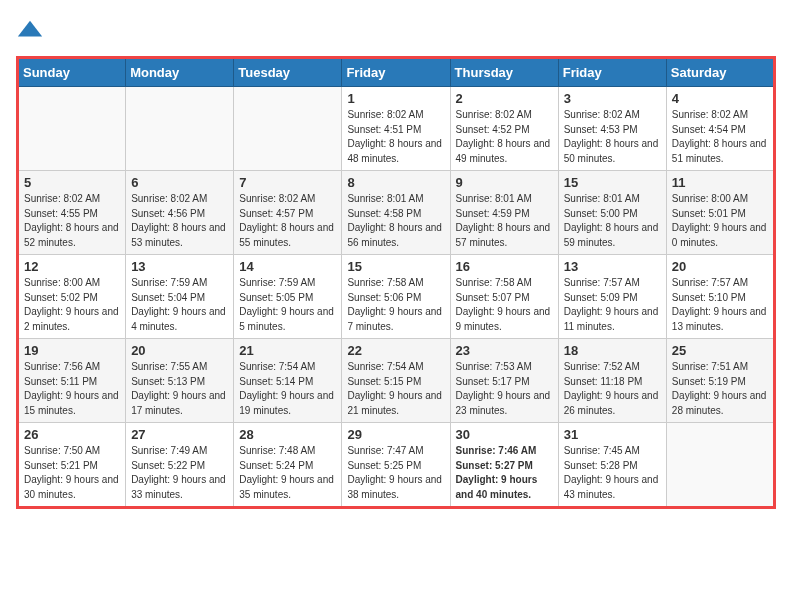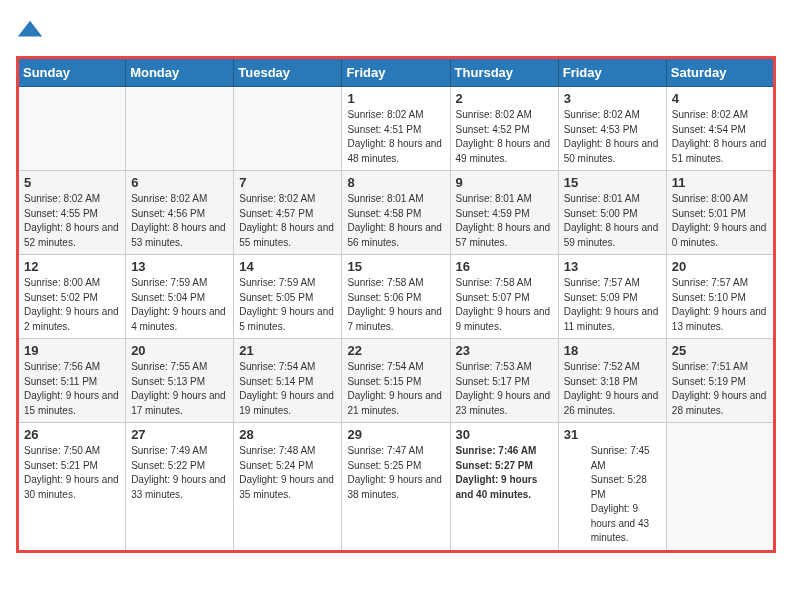--- a/index.html
+++ b/index.html
@@ -273,21 +273,21 @@
         </td>
         <td>
           <span class="day-number">23</span>
           <div class="day-info" style="white-space: pre-line;">Sunrise: 7:53 AM
 Sunset: 5:17 PM
 Daylight: 9 hours and 23 minutes.</div>
         </td>
         <td>
           <span class="day-number">18</span>
           <div class="day-info" style="white-space: pre-line;">Sunrise: 7:52 AM
-Sunset: 3:18 PM
+Sunset: 11:18 PM
 Daylight: 9 hours and 26 minutes.</div>
         </td>
         <td>
           <span class="day-number">25</span>
           <div class="day-info" style="white-space: pre-line;">Sunrise: 7:51 AM
 Sunset: 5:19 PM
 Daylight: 9 hours and 28 minutes.</div>
         </td>
       </tr>
       <tr>
@@ -316,20 +316,20 @@
 Daylight: 9 hours and 38 minutes.</div>
         </td>
         <td>
           <span class="day-number">30</span>
           <div class="day-info" style="white-space: pre-line; font-weight: bold;">Sunrise: 7:46 AM
 Sunset: 5:27 PM
 Daylight: 9 hours and 40 minutes.</div>
         </td>
         <td>
           <span class="day-number">31</span>
-          <div class="day-info" style="white-space: pre-line; margin-left: 27px;">Sunrise: 7:45 AM
+          <div class="day-info" style="white-space: pre-line;">Sunrise: 7:45 AM
 Sunset: 5:28 PM
 Daylight: 9 hours and 43 minutes.</div>
         </td>
         <td class="empty-cell"></td>
       </tr>
     </tbody>
 </table>
 
 </body></html>

